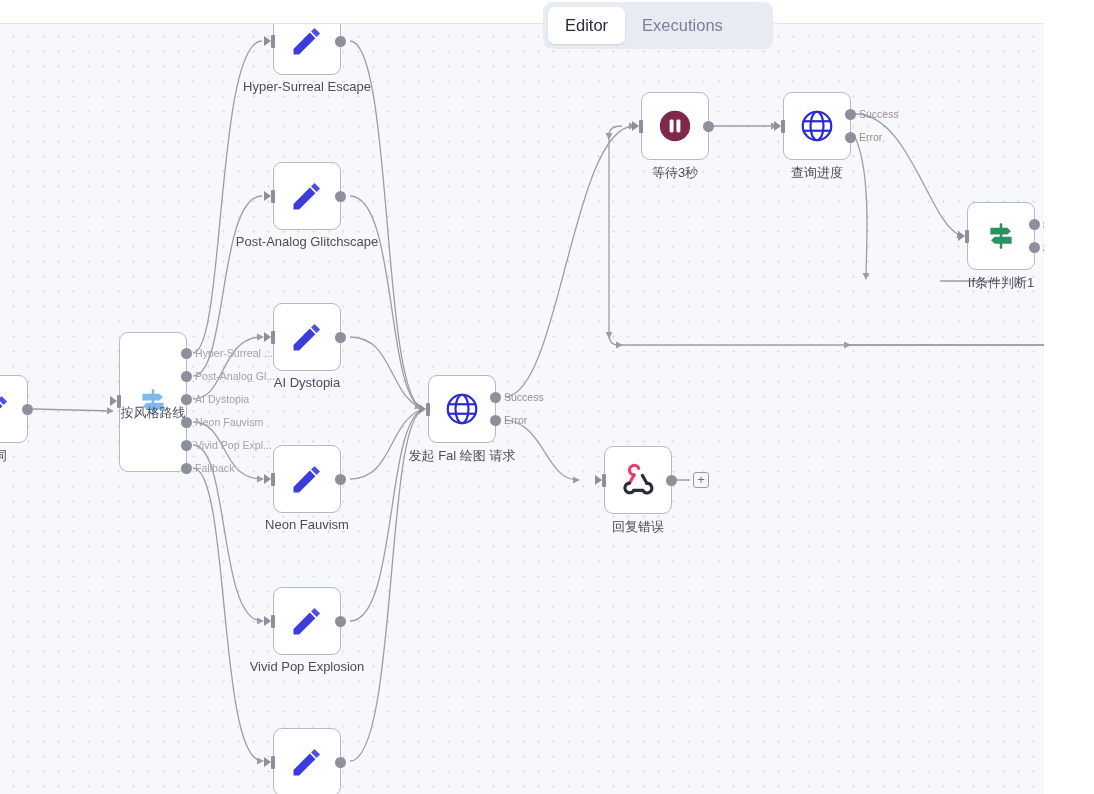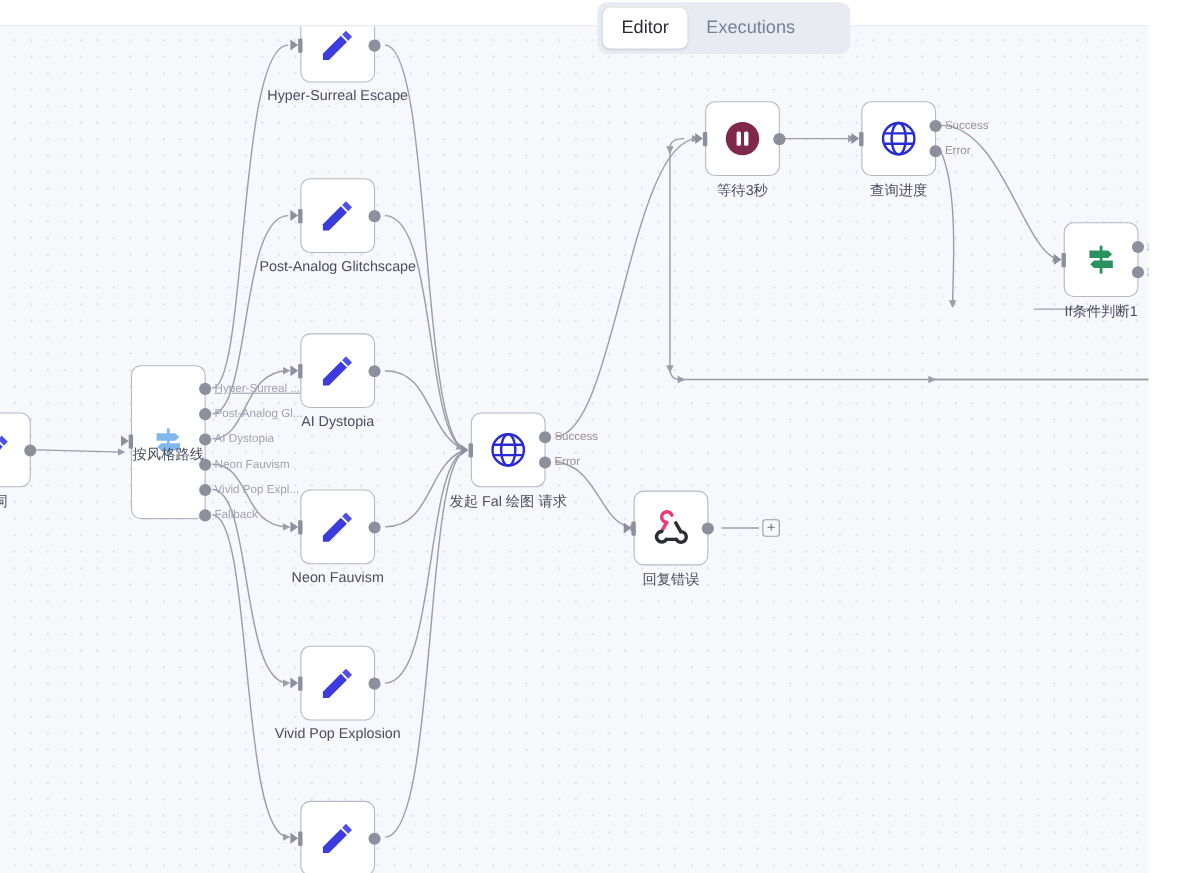--- a/index.html
+++ b/index.html
@@ -166,21 +166,21 @@
           </svg>
         </span>
       </div>
       <div class="in-port" style="left:-6px;top:63px;"></div>
       <div class="port" style="left:62px;top:15.5px;"></div>
       <div class="port" style="left:62px;top:38.5px;"></div>
       <div class="port" style="left:62px;top:61.5px;"></div>
       <div class="port" style="left:62px;top:84.5px;"></div>
       <div class="port" style="left:62px;top:107.5px;"></div>
       <div class="port" style="left:62px;top:130.5px;"></div>
-      <div class="outlabel" style="left:76px;top:15px;text-decoration:underline;">Hyper-Surreal ...</div>
+      <div class="outlabel" style="left:76px;top:15px;">Hyper-Surreal ...</div>
       <div class="outlabel" style="left:76px;top:38px;">Post-Analog Gl...</div>
       <div class="outlabel" style="left:76px;top:61px;">AI Dystopia</div>
       <div class="outlabel" style="left:76px;top:84px;">Neon Fauvism</div>
       <div class="outlabel" style="left:76px;top:107px;text-align:right;">Vivid Pop Expl...</div>
       <div class="outlabel" style="left:76px;top:130px;">Fallback</div>
       <div class="nlabel">按风格路线</div>
     </div>
 
     <div class="node" style="left:273px;top:-16px;">
       <div class="nbox">
@@ -330,21 +330,21 @@
       </div>
       <div class="in-port" style="left:-6px;top:28px;"></div>
       <div class="port" style="left:62px;top:16.5px;"></div>
       <div class="port" style="left:62px;top:39.5px;"></div>
       <div class="portlabel" style="left:76px;top:16px;text-align:right;">true</div>
       <div class="portlabel" style="left:76px;top:39px;">false</div>
       <div class="nlabel">If条件判断1</div>
     </div>
 
 
-    <div class="node" style="left:576px;top:423px;">
+    <div class="node" style="left:604px;top:423px;">
       <div class="nbox">
         <span>
           <svg class="icon" width="36" height="36" viewBox="0 0 24 24" fill="none" stroke-width="2.1" stroke-linecap="round">
             <path d="M12.5 4.2 A3.2 3.2 0 1 0 9.4 8.6" stroke="#ec3a74"></path>
             <path d="M9.4 8.6 L6.3 14.1" stroke="#ec3a74"></path>
             <path d="M6.3 14.1 A3.2 3.2 0 1 0 9.2 18.9" stroke="#2b2c36"></path>
             <path d="M9.2 18.9 L15.2 18.9" stroke="#2b2c36"></path>
             <path d="M15.2 18.9 A3.2 3.2 0 1 0 17.9 14.2" stroke="#2b2c36"></path>
             <path d="M17.9 14.2 L14.9 8.9" stroke="#2b2c36"></path>
           </svg>

